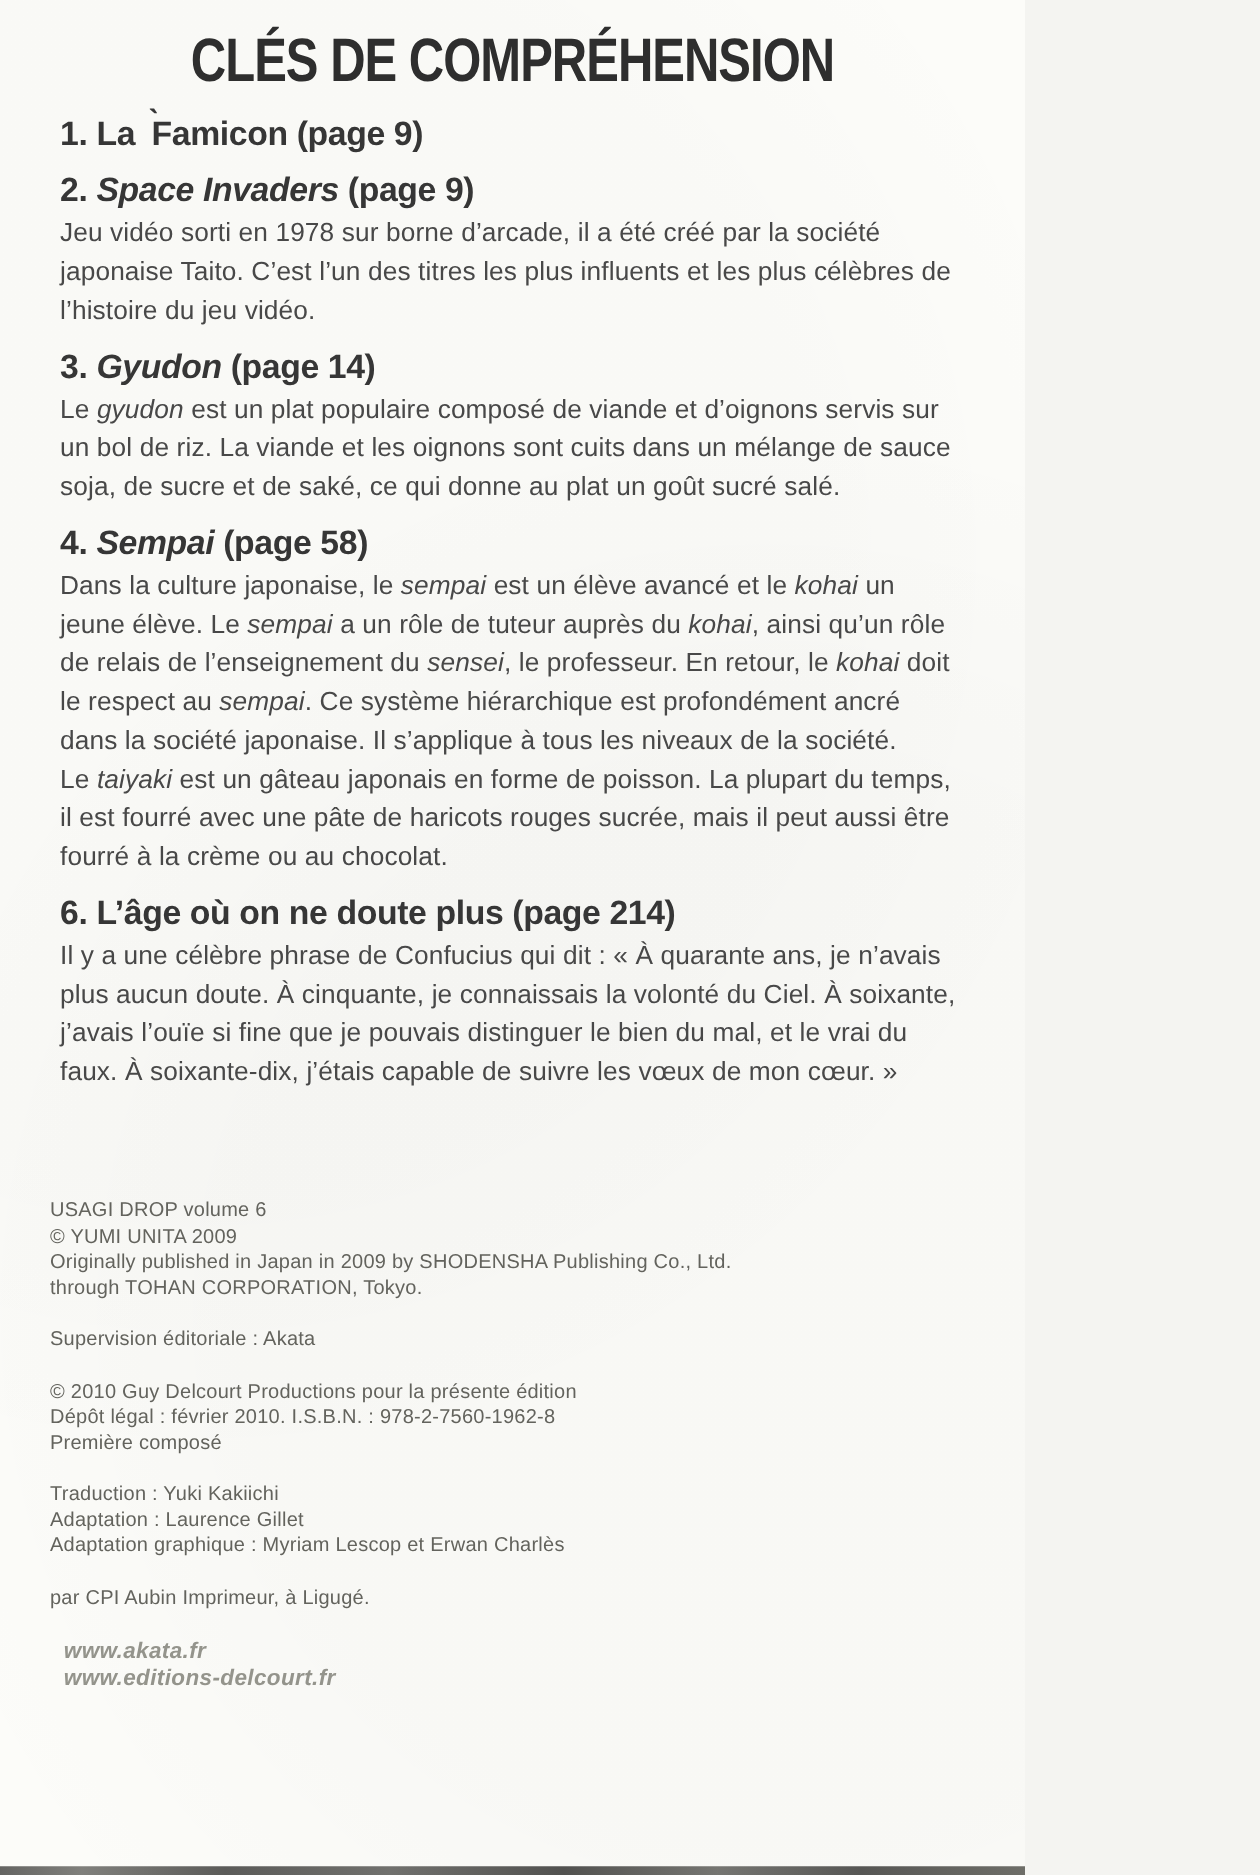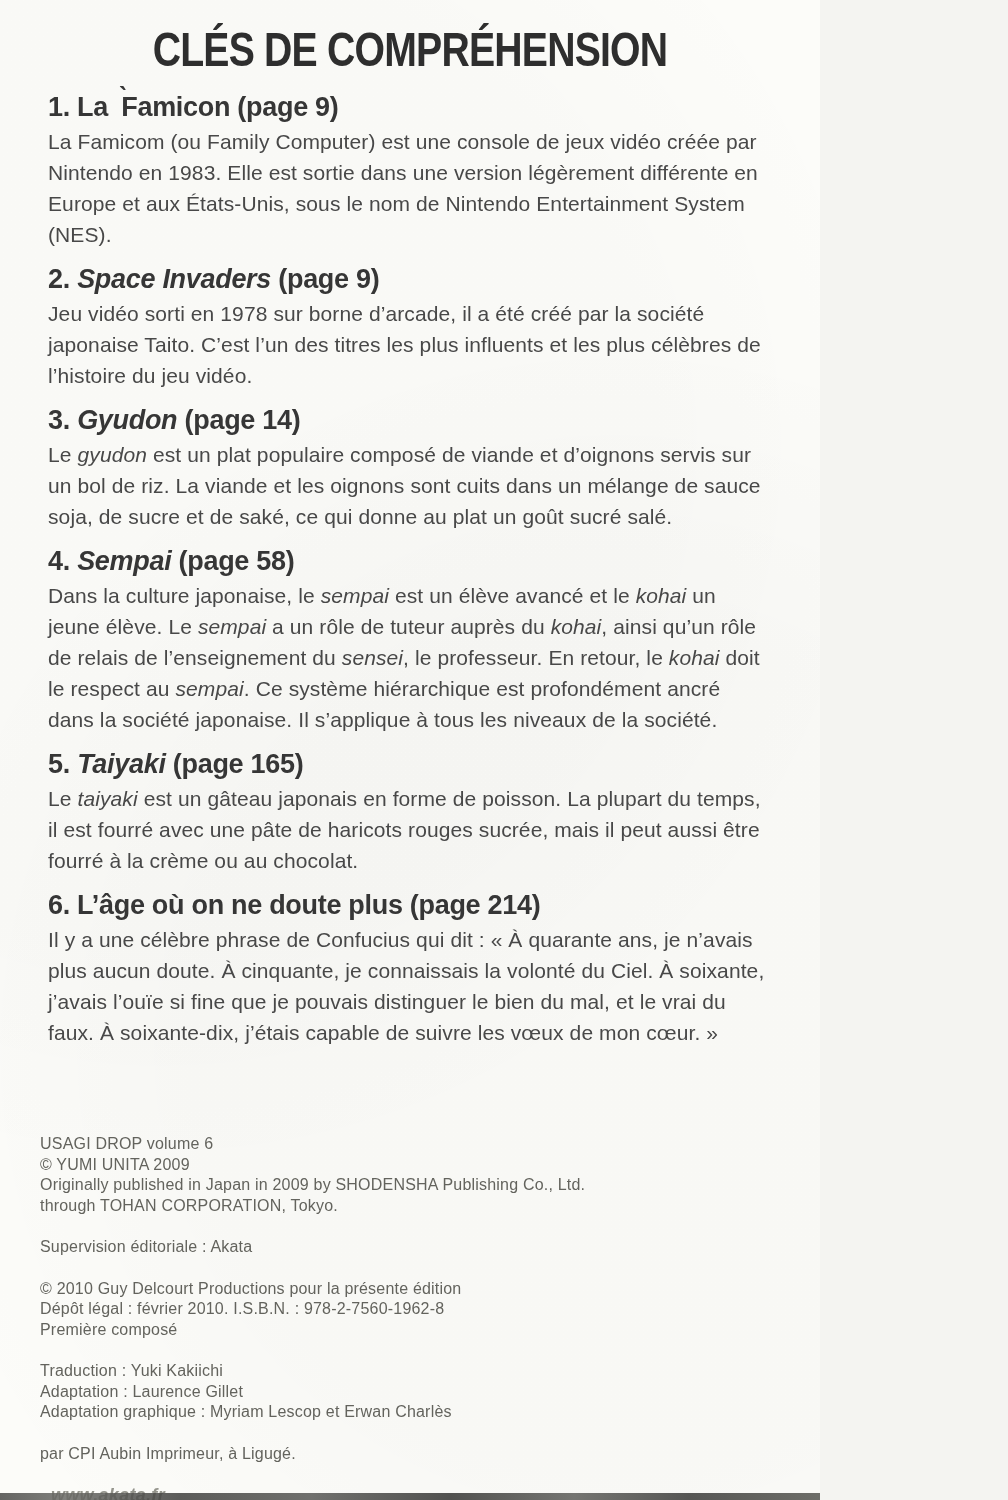--- a/index.html
+++ b/index.html
@@ -99,40 +99,38 @@
 <body>
 
 <div class="page">
 
   <h1 class="title">CLÉS DE COMPRÉHENSION</h1>
 
   <div class="content">
 
     <section class="entry">
       <h2><span>1. La </span><span class="stray-accent">ˋ</span><span>Famicon (page 9)</span></h2>
-      <p><span>La Famicom (ou Family Computer) est une console de jeux vidéo créée par Nintendo en 1983. Elle est sortie dans une version légèrement différente en Europe et aux États-Unis, sous le nom de Nintendo Entertainment System (NES).</span></p>
     </section>
 
     <section class="entry">
       <h2><span>2. </span><span class="it">Space Invaders</span><span> (page 9)</span></h2>
       <p><span>Jeu vidéo sorti en 1978 sur borne d’arcade, il a été créé par la société japonaise Taito. C’est l’un des titres les plus influents et les plus célèbres de l’histoire du jeu vidéo.</span></p>
     </section>
 
     <section class="entry">
       <h2><span>3. </span><span class="it">Gyudon</span><span> (page 14)</span></h2>
       <p><span>Le </span><span class="it">gyudon</span><span> est un plat populaire composé de viande et d’oignons servis sur un bol de riz. La viande et les oignons sont cuits dans un mélange de sauce soja, de sucre et de saké, ce qui donne au plat un goût sucré salé.</span></p>
     </section>
 
     <section class="entry">
       <h2><span>4. </span><span class="it">Sempai</span><span> (page 58)</span></h2>
       <p><span>Dans la culture japonaise, le </span><span class="it">sempai</span><span> est un élève avancé et le </span><span class="it">kohai</span><span> un jeune élève. Le </span><span class="it">sempai</span><span> a un rôle de tuteur auprès du </span><span class="it">kohai</span><span>, ainsi qu’un rôle de relais de l’enseignement du </span><span class="it">sensei</span><span>, le professeur. En retour, le </span><span class="it">kohai</span><span> doit le respect au </span><span class="it">sempai</span><span>. Ce système hiérarchique est profondément ancré dans la société japonaise. Il s’applique à tous les niveaux de la société.</span></p>
     </section>
 
     <section class="entry">
-      <h2><span>5. </span><span class="it">Taiyaki</span><span> (page 165)</span></h2>
       <p><span>Le </span><span class="it">taiyaki</span><span> est un gâteau japonais en forme de poisson. La plupart du temps, il est fourré avec une pâte de haricots rouges sucrée, mais il peut aussi être fourré à la crème ou au chocolat.</span></p>
     </section>
 
     <section class="entry">
       <h2><span>6. L’âge où on ne doute plus (page 214)</span></h2>
       <p><span>Il y a une célèbre phrase de Confucius qui dit : « À quarante ans, je n’avais plus aucun doute. À cinquante, je connaissais la volonté du Ciel. À soixante, j’avais l’ouïe si fine que je pouvais distinguer le bien du mal, et le vrai du faux. À soixante-dix, j’étais capable de suivre les vœux de mon cœur. »</span></p>
     </section>
 
   </div>
 

